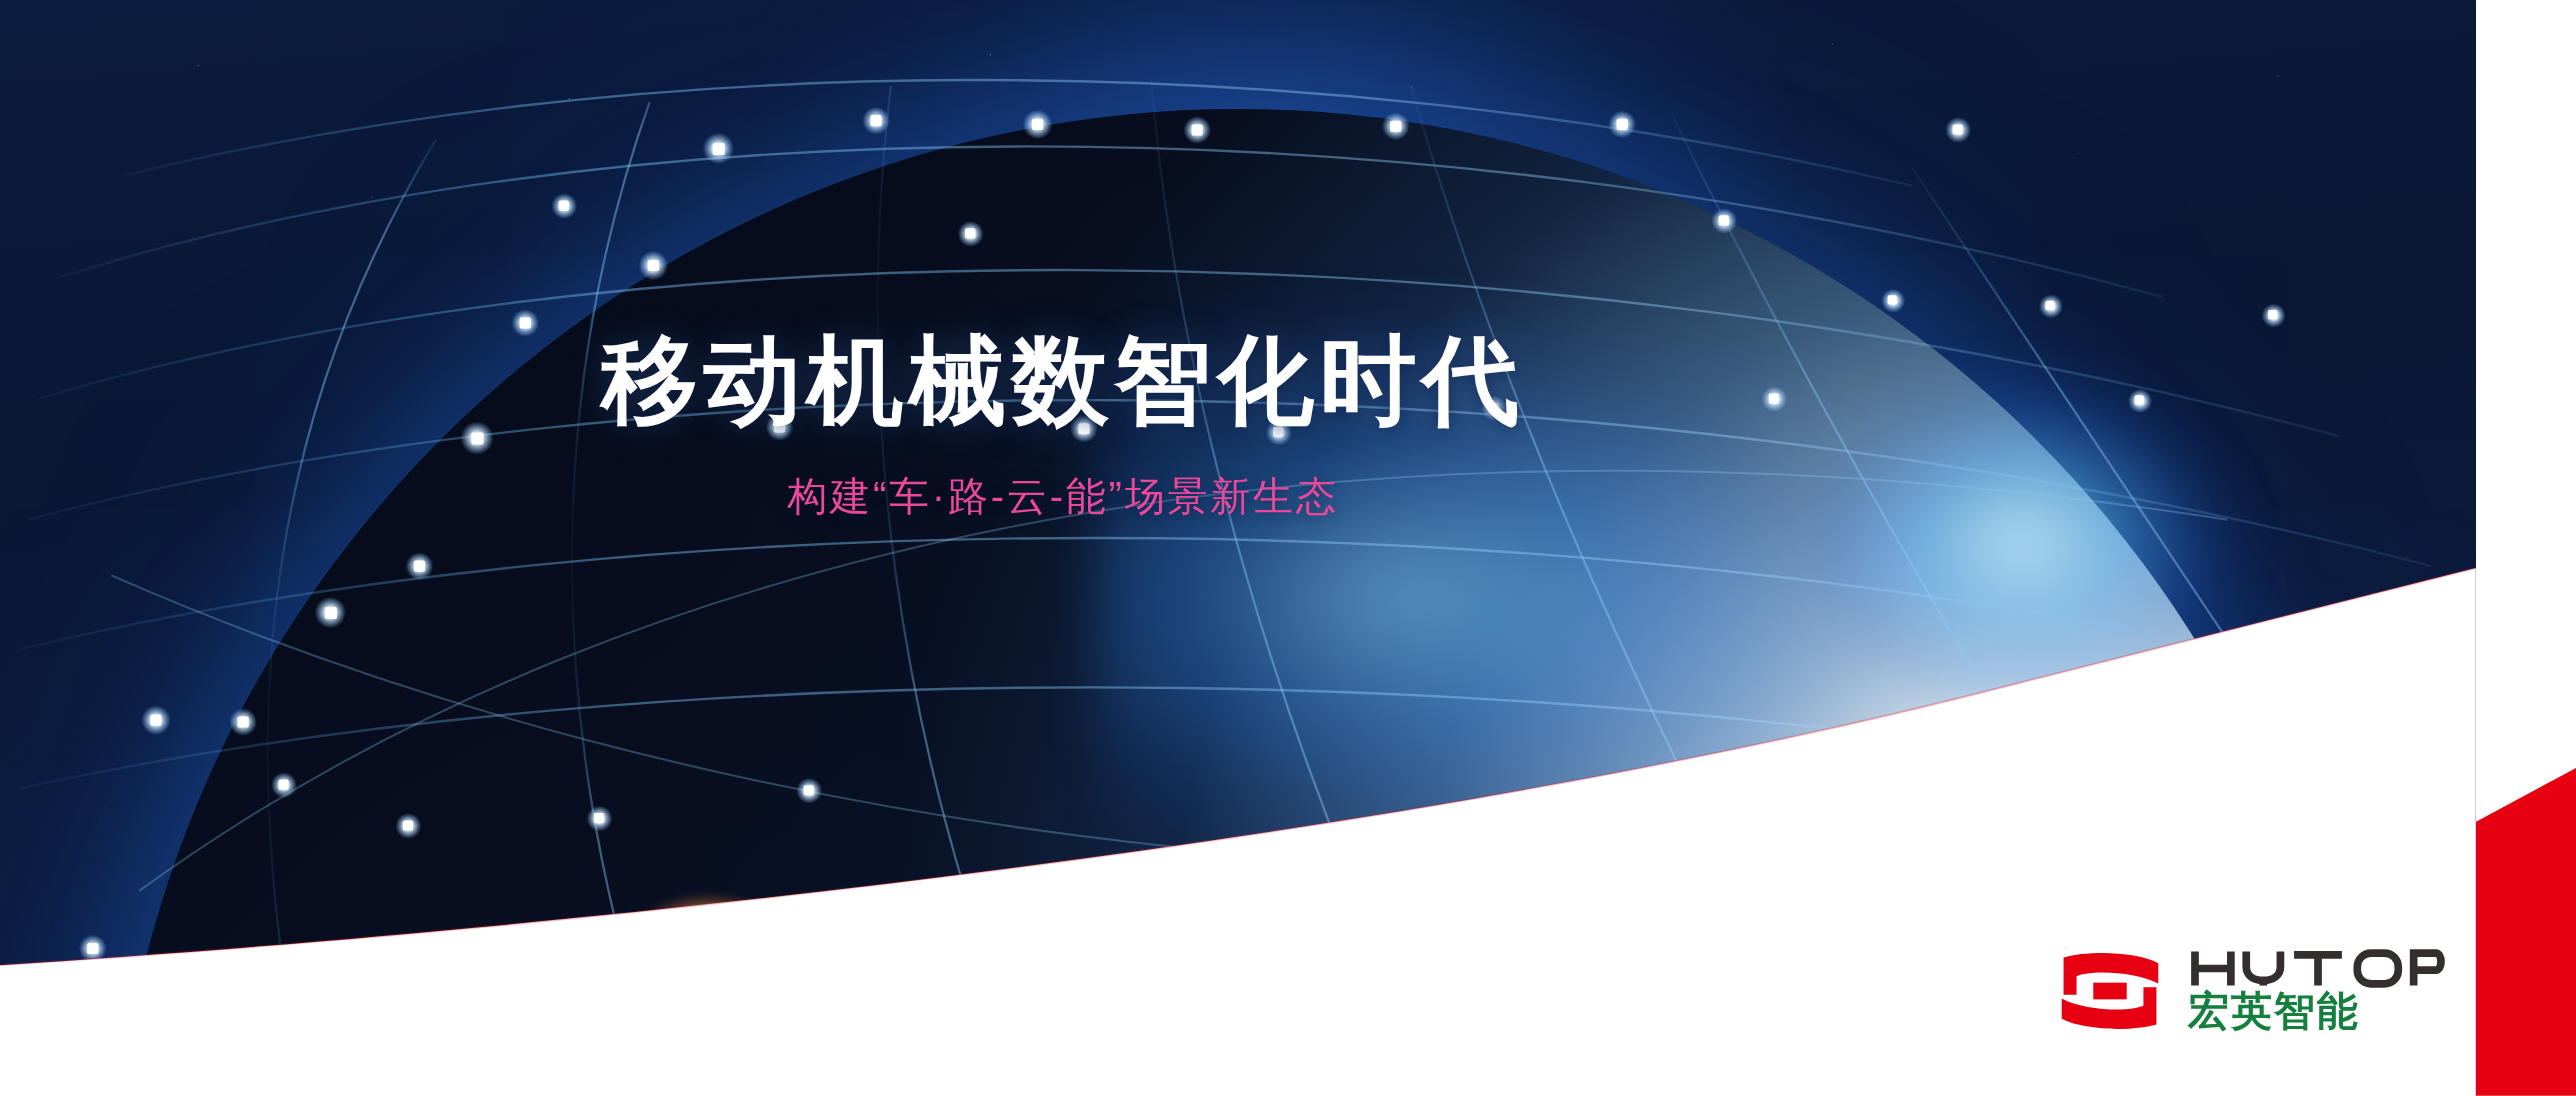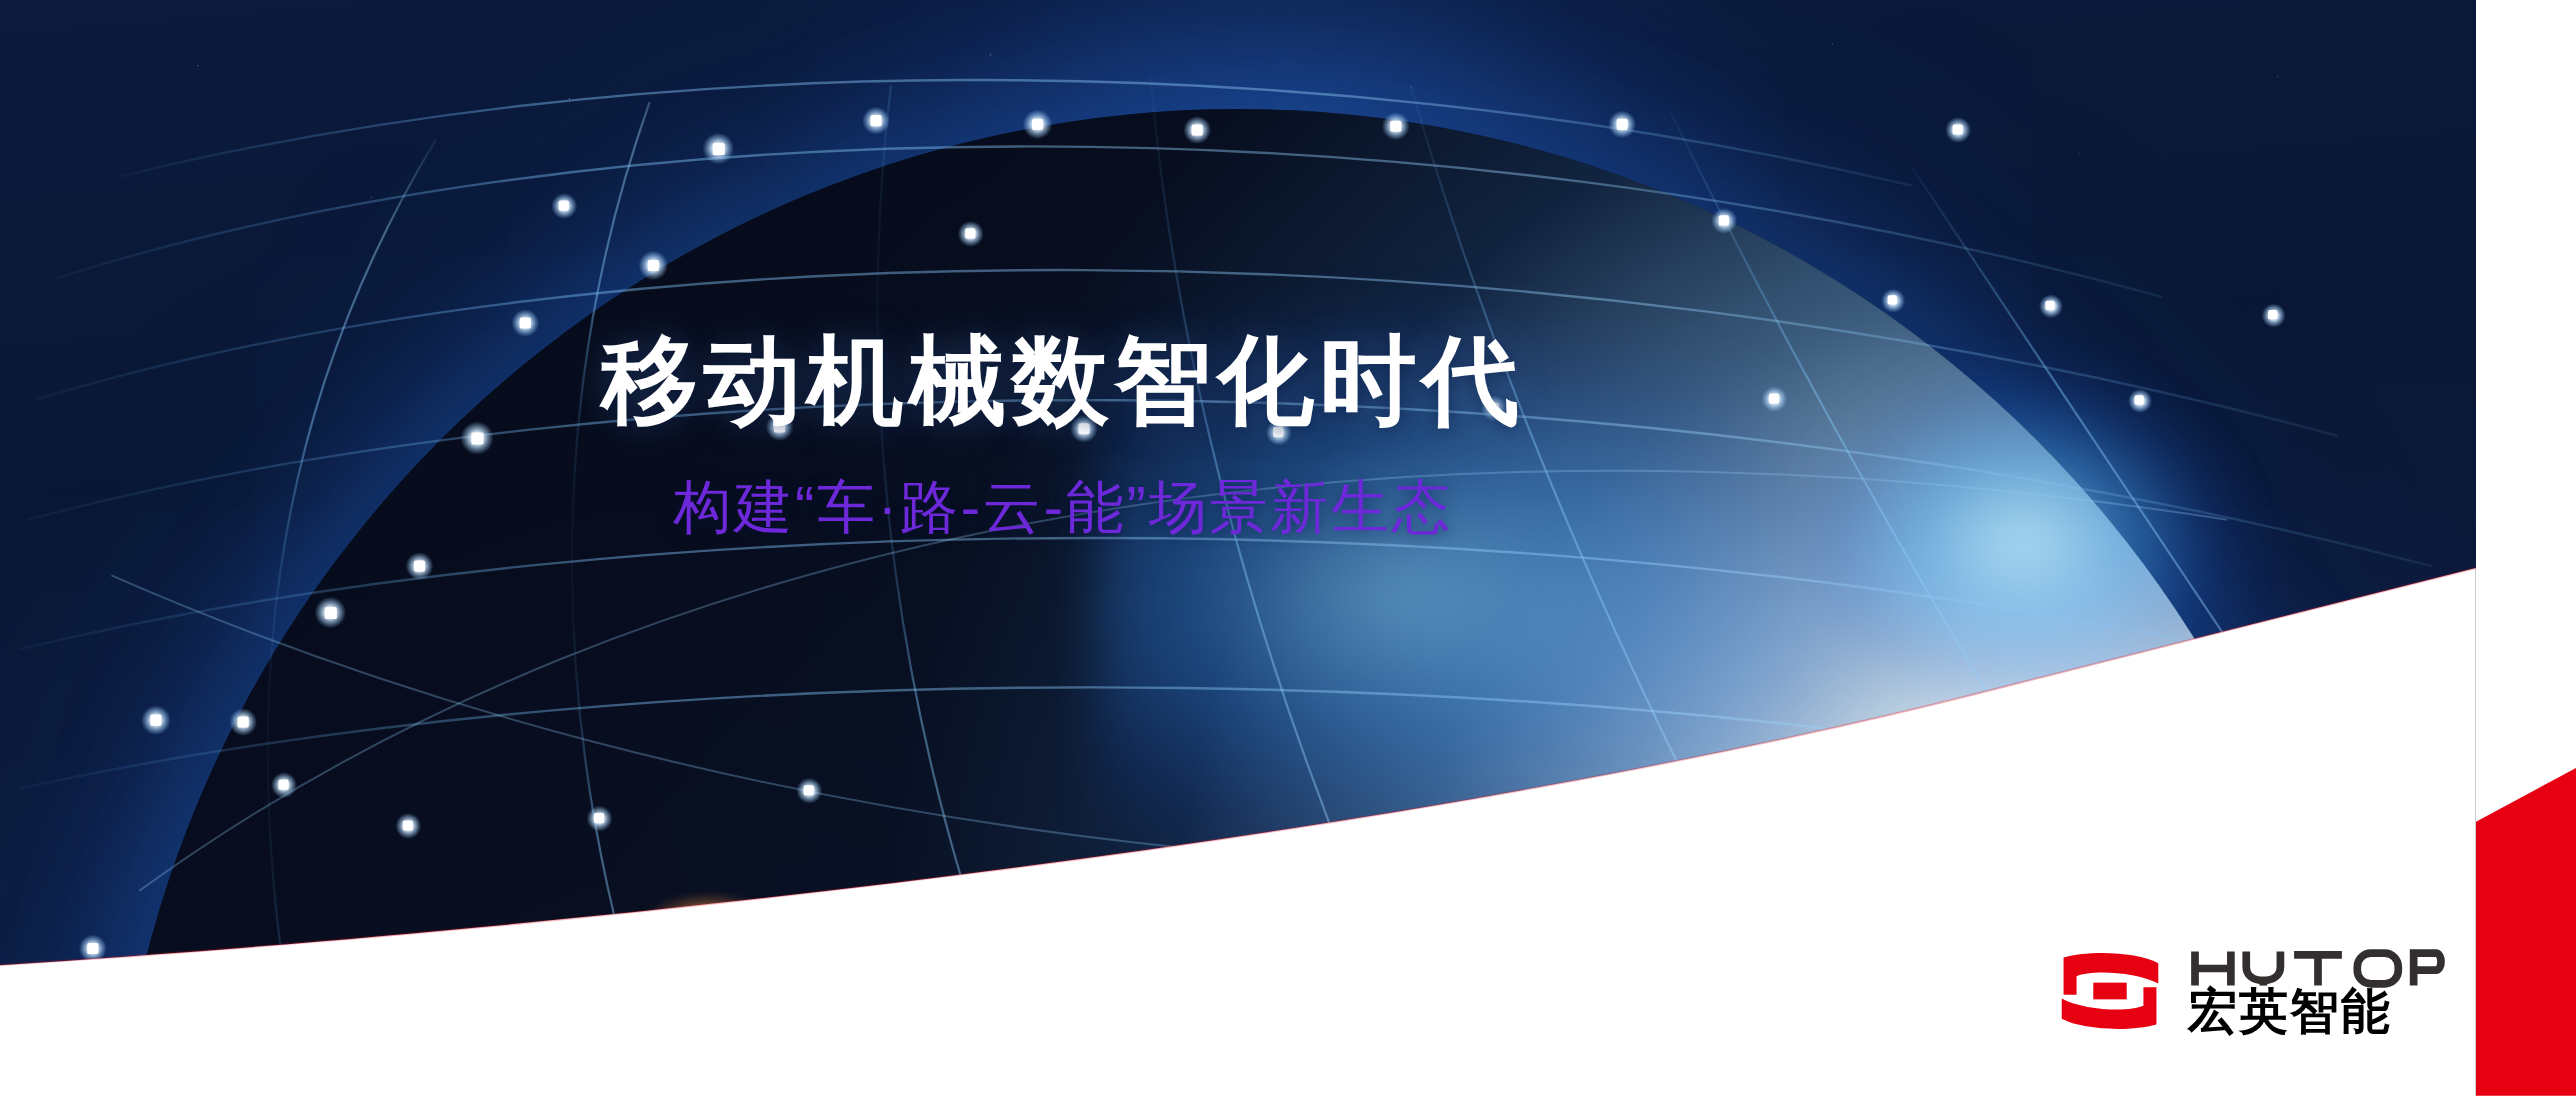--- a/index.html
+++ b/index.html
@@ -257,23 +257,23 @@
   .main-title {
     font-size: 97px;
     font-weight: 700;
     color: #ffffff;
     letter-spacing: 5.6px;
     line-height: 1.12;
     margin: 0;
     text-shadow: 0 1.9px 16.7px rgba(0,20,60,0.55), 0 0 37px rgba(120,180,255,0.25);
   }
   .sub-title {
-    font-size: 58px;
+    font-size: 40px;
     font-weight: 400;
-    color: #6d28d9;
+    color: #ec4899;
     letter-spacing: 2.8px;
     margin: 33px 0 0 0;
     text-shadow: 0 1.9px 13px rgba(0,20,60,0.55);
   }
 
   
   .logo {
     position: absolute;
     left: 2058px;
     top: 948px;
@@ -482,21 +482,21 @@
 
             <path d="M 122,8 L 178,8 M 150,8 L 150,44"></path>
 
             <rect x="196" y="6" width="48" height="36" rx="16" ry="16"></rect>
 
             <path d="M 262,44 L 262,6 L 288,6 C 296,6 296,26 288,26 L 262,26"></path>
           </g>
         </svg>
       </div>
       <div class="logo-cn">
-        <span style="font-family:Liberation Mono, monospace;
-                     font-size:49px; font-weight:700; color:#000000;
+        <span style="font-family:Liberation Serif, serif;
+                     font-size:41px; font-weight:700; color:#15803d;
                      letter-spacing:1.9px; line-height:1;">宏英智能</span>
       </div>
     </div>
   </div>
 
 </div>
 
 
 </body></html>

